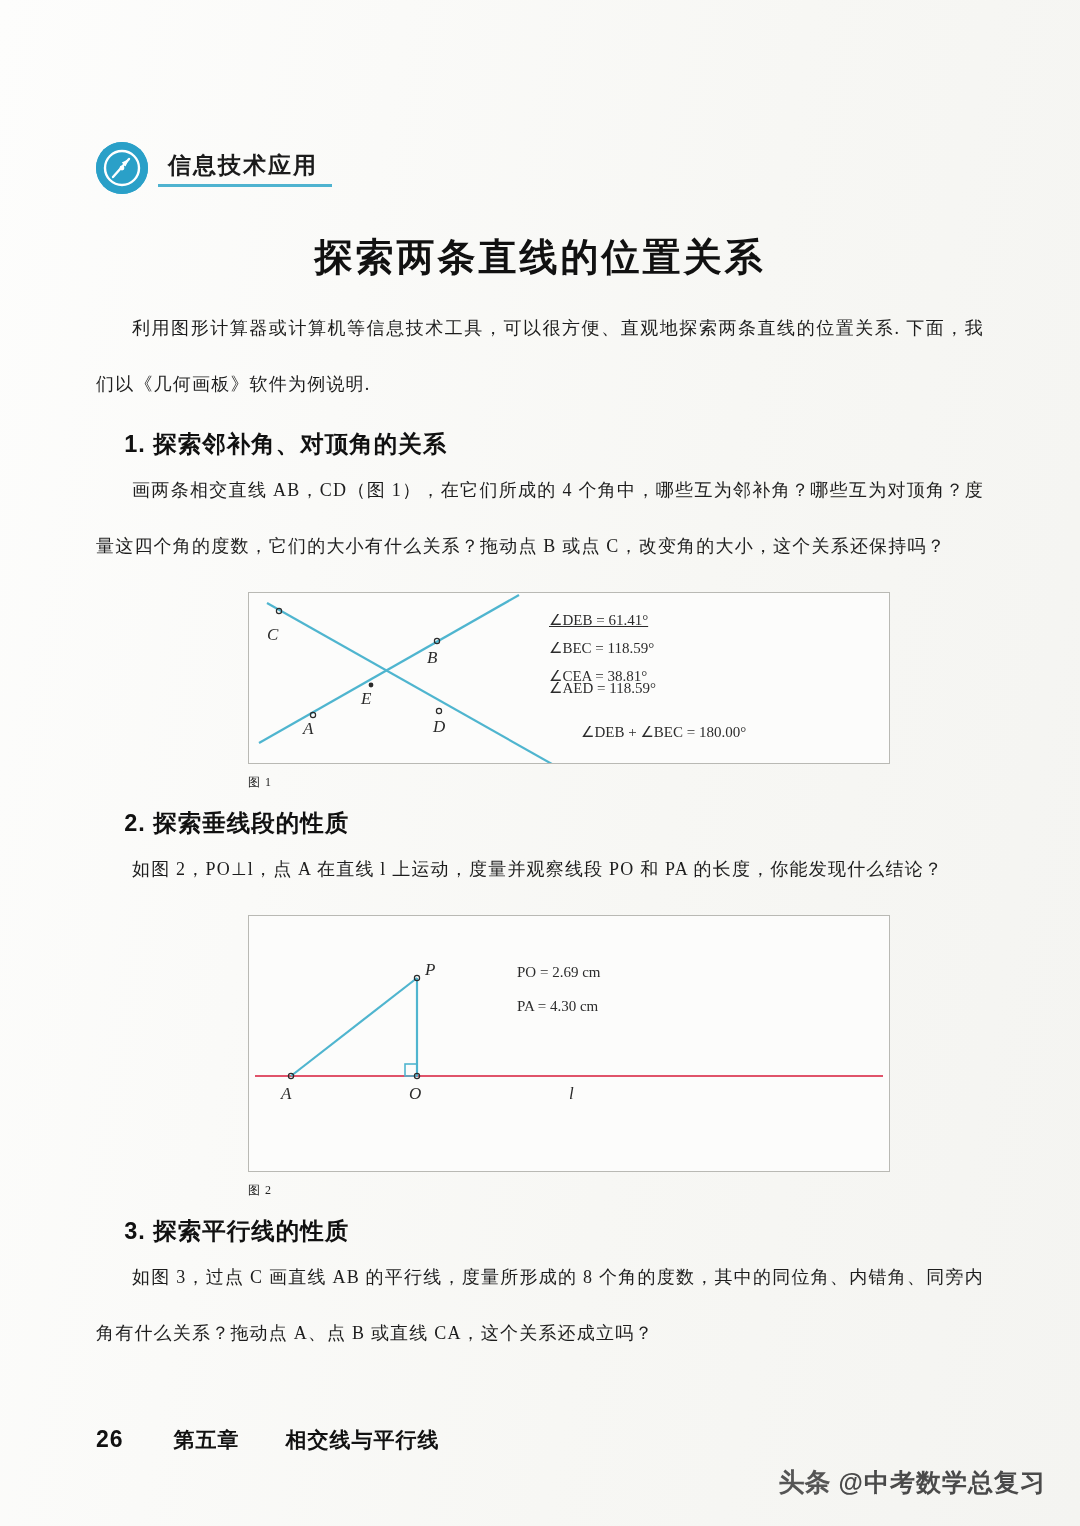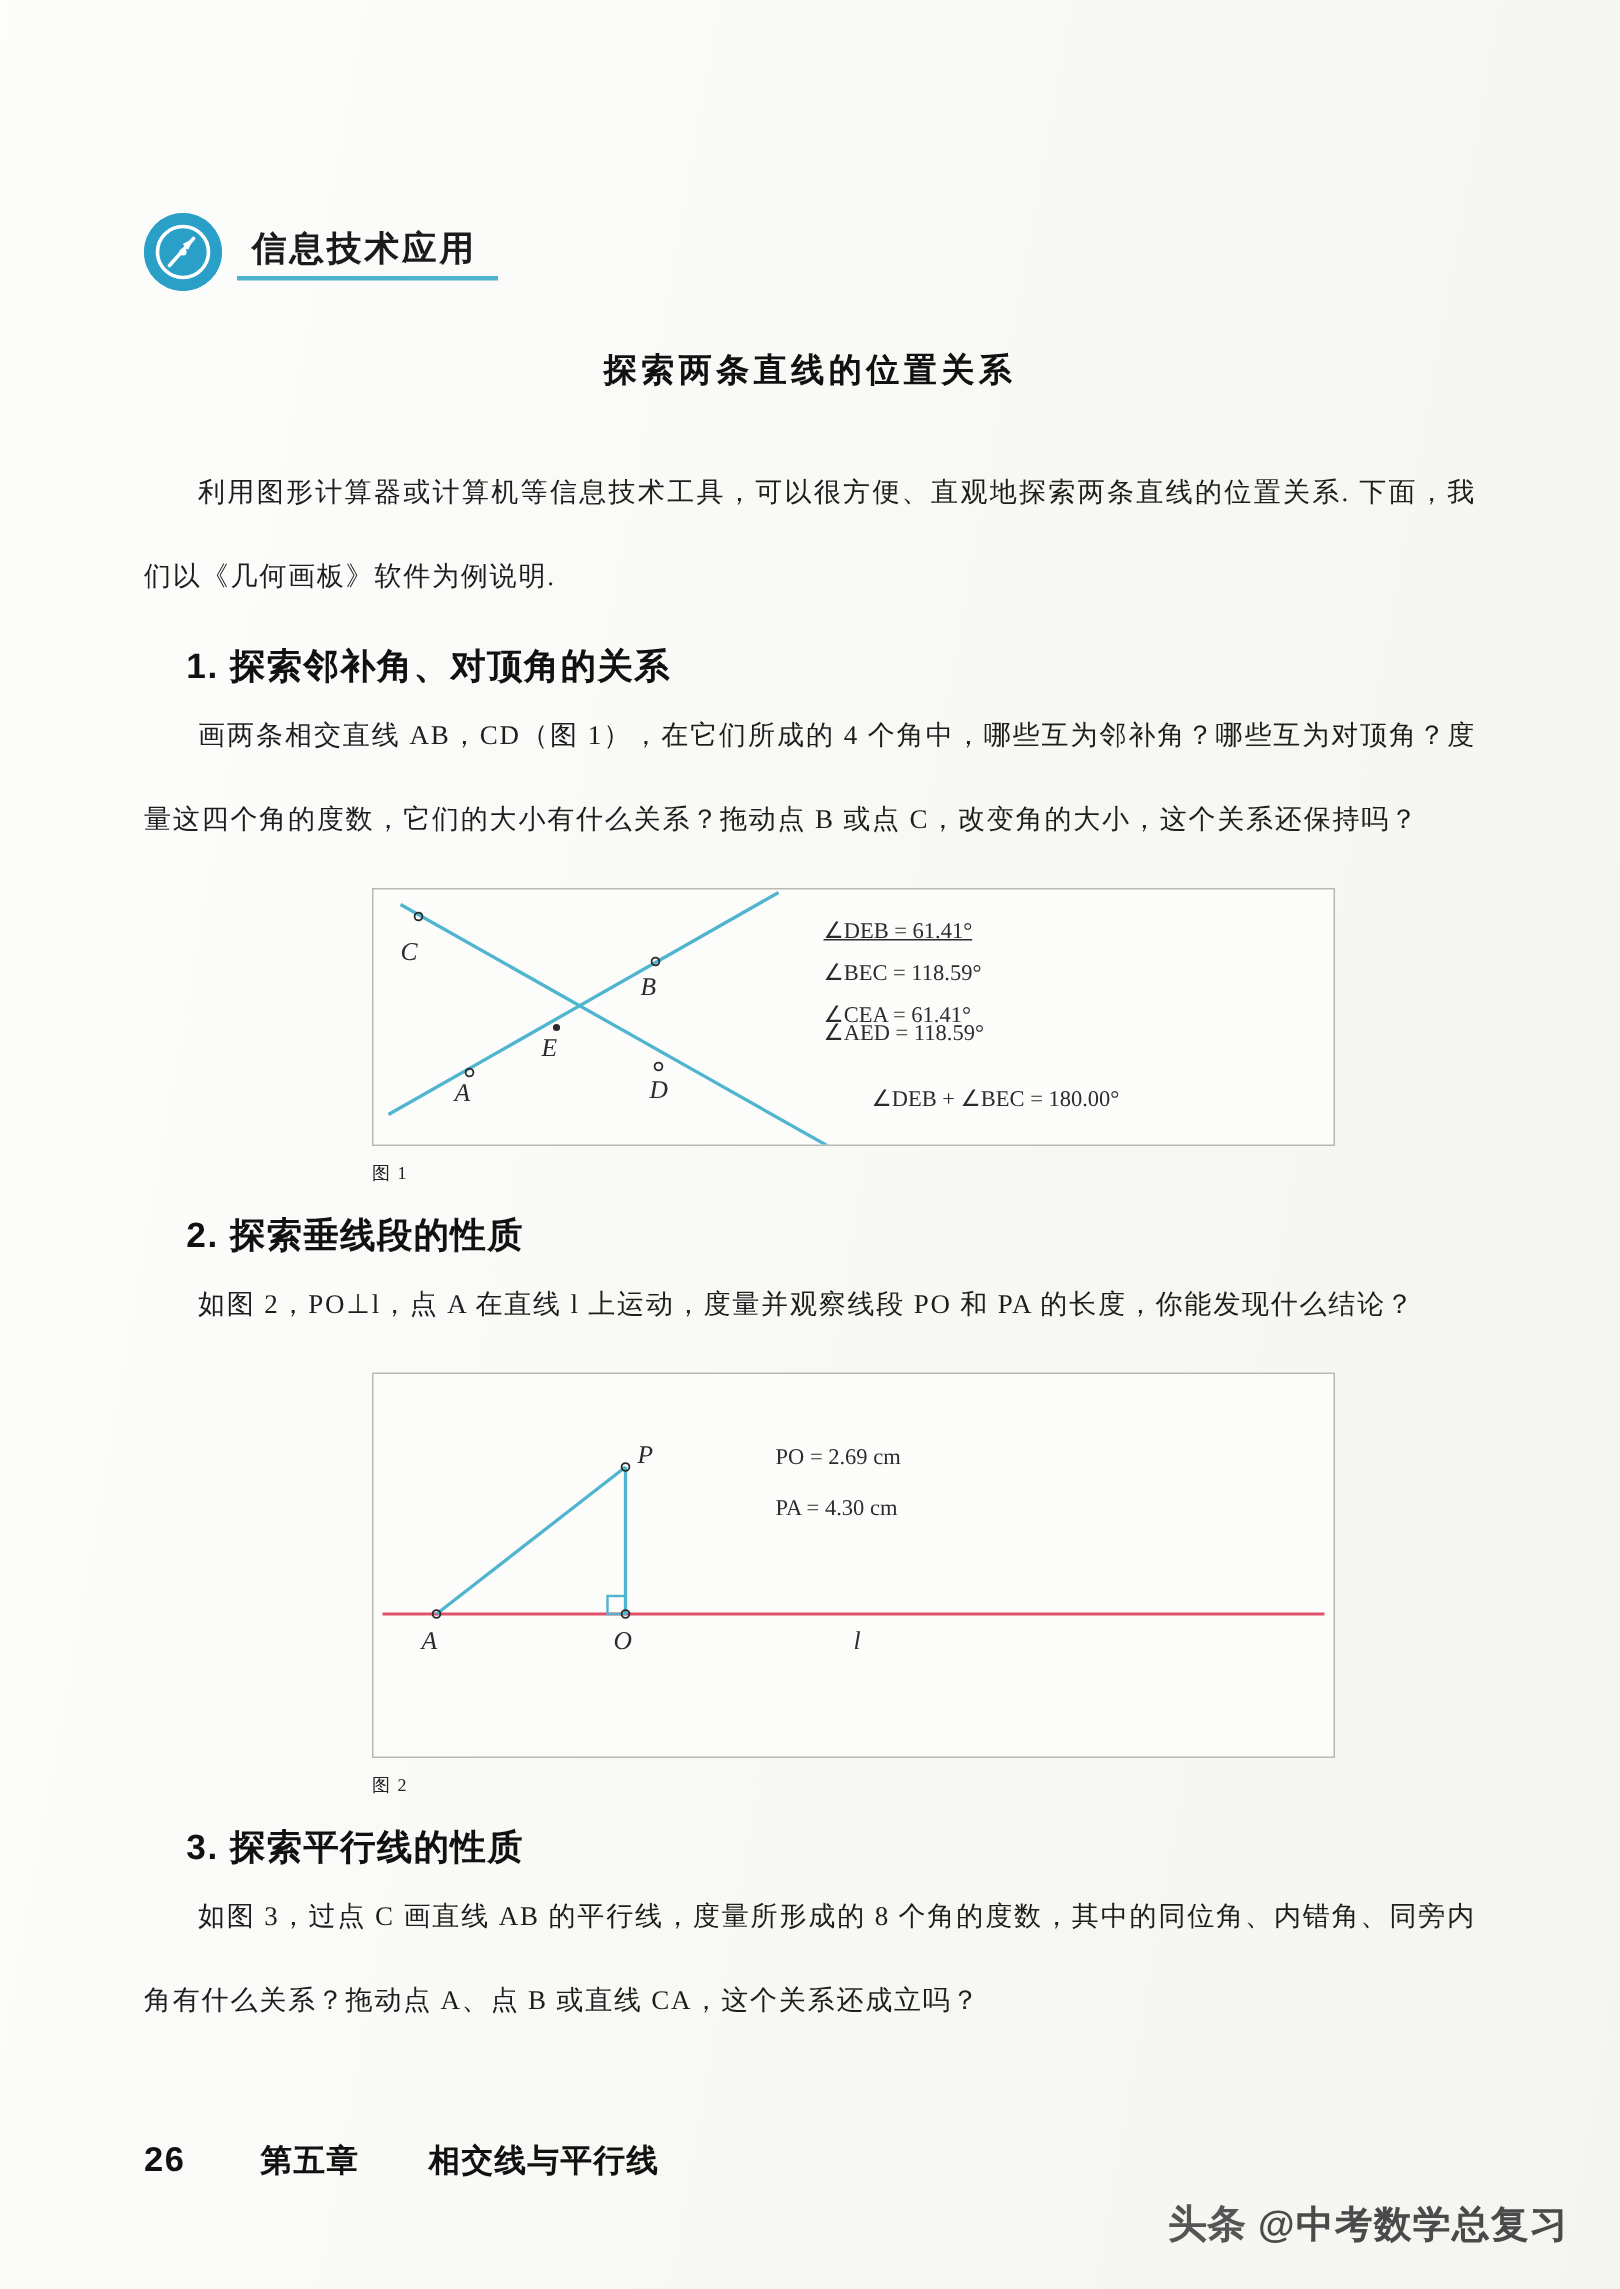--- a/index.html
+++ b/index.html
@@ -55,21 +55,21 @@
 
   
   .doc-title {
     position: absolute;
     top: 232px;
     left: 0;
     width: 1080px;
     text-align: center;
     font-family: "Liberation Sans", sans-serif;
     font-weight: bold;
-    font-size: 22px;
+    font-size: 38px;
     letter-spacing: 3px;
     color: #111;
   }
 
   
   .content {
     position: absolute;
     left: 96px;
     top: 300px;
     width: 888px;
@@ -196,21 +196,21 @@
         <circle cx="190" cy="118" r="2.6" fill="none" stroke="#2b2b2b" stroke-width="1.2"></circle>
       </svg>
       <div class="fig-measure" style="left:18px; top:32px; font-style:italic; font-size:17px;">C</div>
       <div class="fig-measure" style="left:178px; top:55px; font-style:italic; font-size:17px;">B</div>
       <div class="fig-measure" style="left:112px; top:96px; font-style:italic; font-size:17px;">E</div>
       <div class="fig-measure" style="left:54px; top:126px; font-style:italic; font-size:17px;">A</div>
       <div class="fig-measure" style="left:184px; top:124px; font-style:italic; font-size:17px;">D</div>
 
       <div class="fig-measure" style="left:300px; top:18px;text-decoration:underline;">∠DEB = 61.41°</div>
       <div class="fig-measure" style="left:300px; top:46px;">∠BEC = 118.59°</div>
-      <div class="fig-measure" style="left:300px; top:74px;">∠CEA = 61.41°</div>
+      <div class="fig-measure" style="left:300px; top:74px;">∠CEA = 38.81°</div>
       <div class="fig-measure" style="left:300px; top:86px;">∠AED = 118.59°</div>
       <div class="fig-measure" style="left:300px; top:130px;margin-left:32px;">∠DEB + ∠BEC  = 180.00°</div>
     </div>
     <div class="figcap">图 1</div>
 
     <h3 class="sub">2. 探索垂线段的性质</h3>
     <p class="para">如图 2，PO⊥l，点 A 在直线 l 上运动，度量并观察线段 PO 和 PA 的长度，你能发现什么结论？</p>
 
     <div class="figbox fig2">
       <svg width="640" height="255" viewBox="0 0 640 255" style="position:absolute;left:0;top:0;" aria-hidden="true">

